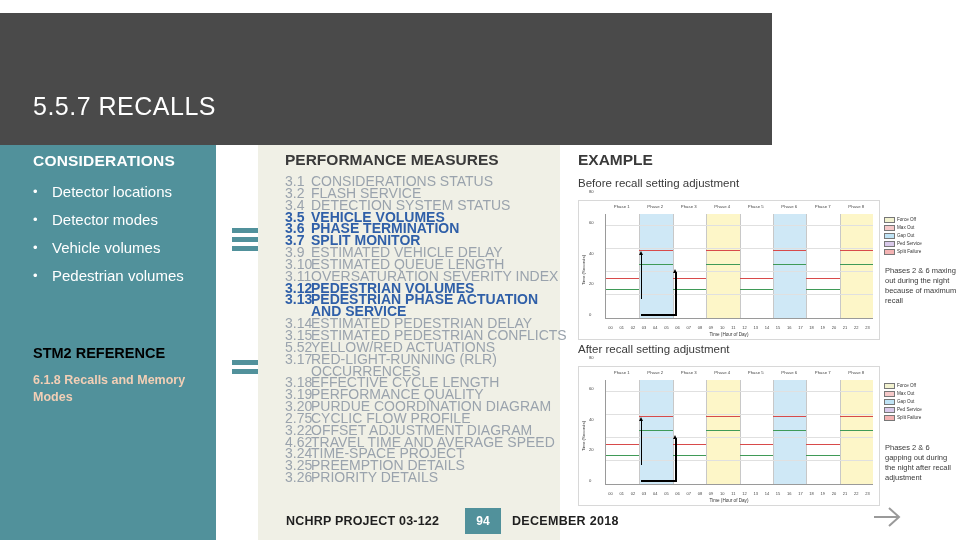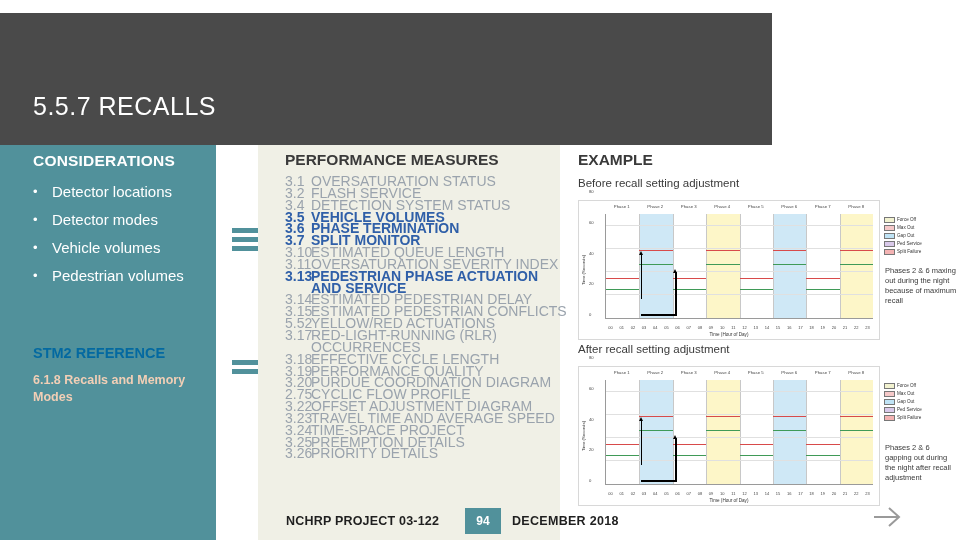--- a/index.html
+++ b/index.html
@@ -18,21 +18,21 @@
   }
 
   
   .leftcol{position:absolute;left:0;top:145px;width:216px;height:395px;background:#51919b;}
   .considerations{
     position:absolute;left:33px;top:152px;color:#ffffff;font-size:15.5px;font-weight:bold;letter-spacing:.2px;
   }
   .bullets{position:absolute;left:33px;top:179px;width:200px;color:#ffffff;}
   .bullet{display:flex;font-size:15px;line-height:25px;margin-bottom:3px;}
   .bullet .dot{width:19px;flex:0 0 19px;text-align:left;font-size:13px;}
-  .stm2{position:absolute;left:33px;top:345px;color:#0369a1;font-size:14.5px;font-weight:bold;}
+  .stm2{position:absolute;left:33px;top:345px;color:#000000;font-size:14.5px;font-weight:bold;}
   .stmsub{position:absolute;left:33px;top:372px;width:180px;color:#f2cfb6;font-size:12.5px;font-weight:bold;line-height:17px;}
 
   
   .ticks{position:absolute;left:232px;top:228px;width:34px;}
   .ticks div{height:5px;background:#51919b;margin-bottom:4px;}
   .ticks2{position:absolute;left:232px;top:360px;width:34px;}
   .ticks2 div{height:5px;background:#51919b;margin-bottom:4px;}
 
   
   .pmpanel{position:absolute;left:258px;top:145px;width:302px;height:395px;background:#f0f0e6;}
@@ -126,21 +126,21 @@
   <div class="ticks2">
       <div></div>
       <div></div>
     </div>
 
   <div class="pmpanel"></div>
   <div class="pmhead">PERFORMANCE MEASURES</div>
   <div class="pmlist" id="pm-list">
       <div class="pmrow">
         <span class="num">3.1</span>
-        <span class="txt">OVERSATURATION STATUS</span>
+        <span class="txt">CONSIDERATIONS STATUS</span>
       </div>
       <div class="pmrow">
         <span class="num">3.2</span>
         <span class="txt">FLASH SERVICE</span>
       </div>
       <div class="pmrow">
         <span class="num">3.4</span>
         <span class="txt">DETECTION SYSTEM STATUS</span>
       </div>
       <div class="pmrow hl">
@@ -149,26 +149,34 @@
       </div>
       <div class="pmrow hl">
         <span class="num">3.6</span>
         <span class="txt">PHASE TERMINATION</span>
       </div>
       <div class="pmrow hl">
         <span class="num">3.7</span>
         <span class="txt">SPLIT MONITOR</span>
       </div>
       <div class="pmrow">
+        <span class="num">3.9</span>
+        <span class="txt">ESTIMATED VEHICLE DELAY</span>
+      </div>
+      <div class="pmrow">
         <span class="num">3.10</span>
         <span class="txt">ESTIMATED QUEUE LENGTH</span>
       </div>
       <div class="pmrow">
         <span class="num">3.11</span>
         <span class="txt">OVERSATURATION SEVERITY INDEX</span>
+      </div>
+      <div class="pmrow hl">
+        <span class="num">3.12</span>
+        <span class="txt">PEDESTRIAN VOLUMES</span>
       </div>
       <div class="pmrow hl wrap">
         <span class="num">3.13</span>
         <span class="txt">PEDESTRIAN PHASE ACTUATION AND SERVICE</span>
       </div>
       <div class="pmrow">
         <span class="num">3.14</span>
         <span class="txt">ESTIMATED PEDESTRIAN DELAY</span>
       </div>
       <div class="pmrow">
@@ -197,21 +205,21 @@
       </div>
       <div class="pmrow">
         <span class="num">2.75</span>
         <span class="txt">CYCLIC FLOW PROFILE</span>
       </div>
       <div class="pmrow">
         <span class="num">3.22</span>
         <span class="txt">OFFSET ADJUSTMENT DIAGRAM</span>
       </div>
       <div class="pmrow">
-        <span class="num">3.23</span>
+        <span class="num">4.62</span>
         <span class="txt">TRAVEL TIME AND AVERAGE SPEED</span>
       </div>
       <div class="pmrow">
         <span class="num">3.24</span>
         <span class="txt">TIME-SPACE PROJECT</span>
       </div>
       <div class="pmrow">
         <span class="num">3.25</span>
         <span class="txt">PREEMPTION DETAILS</span>
       </div>

